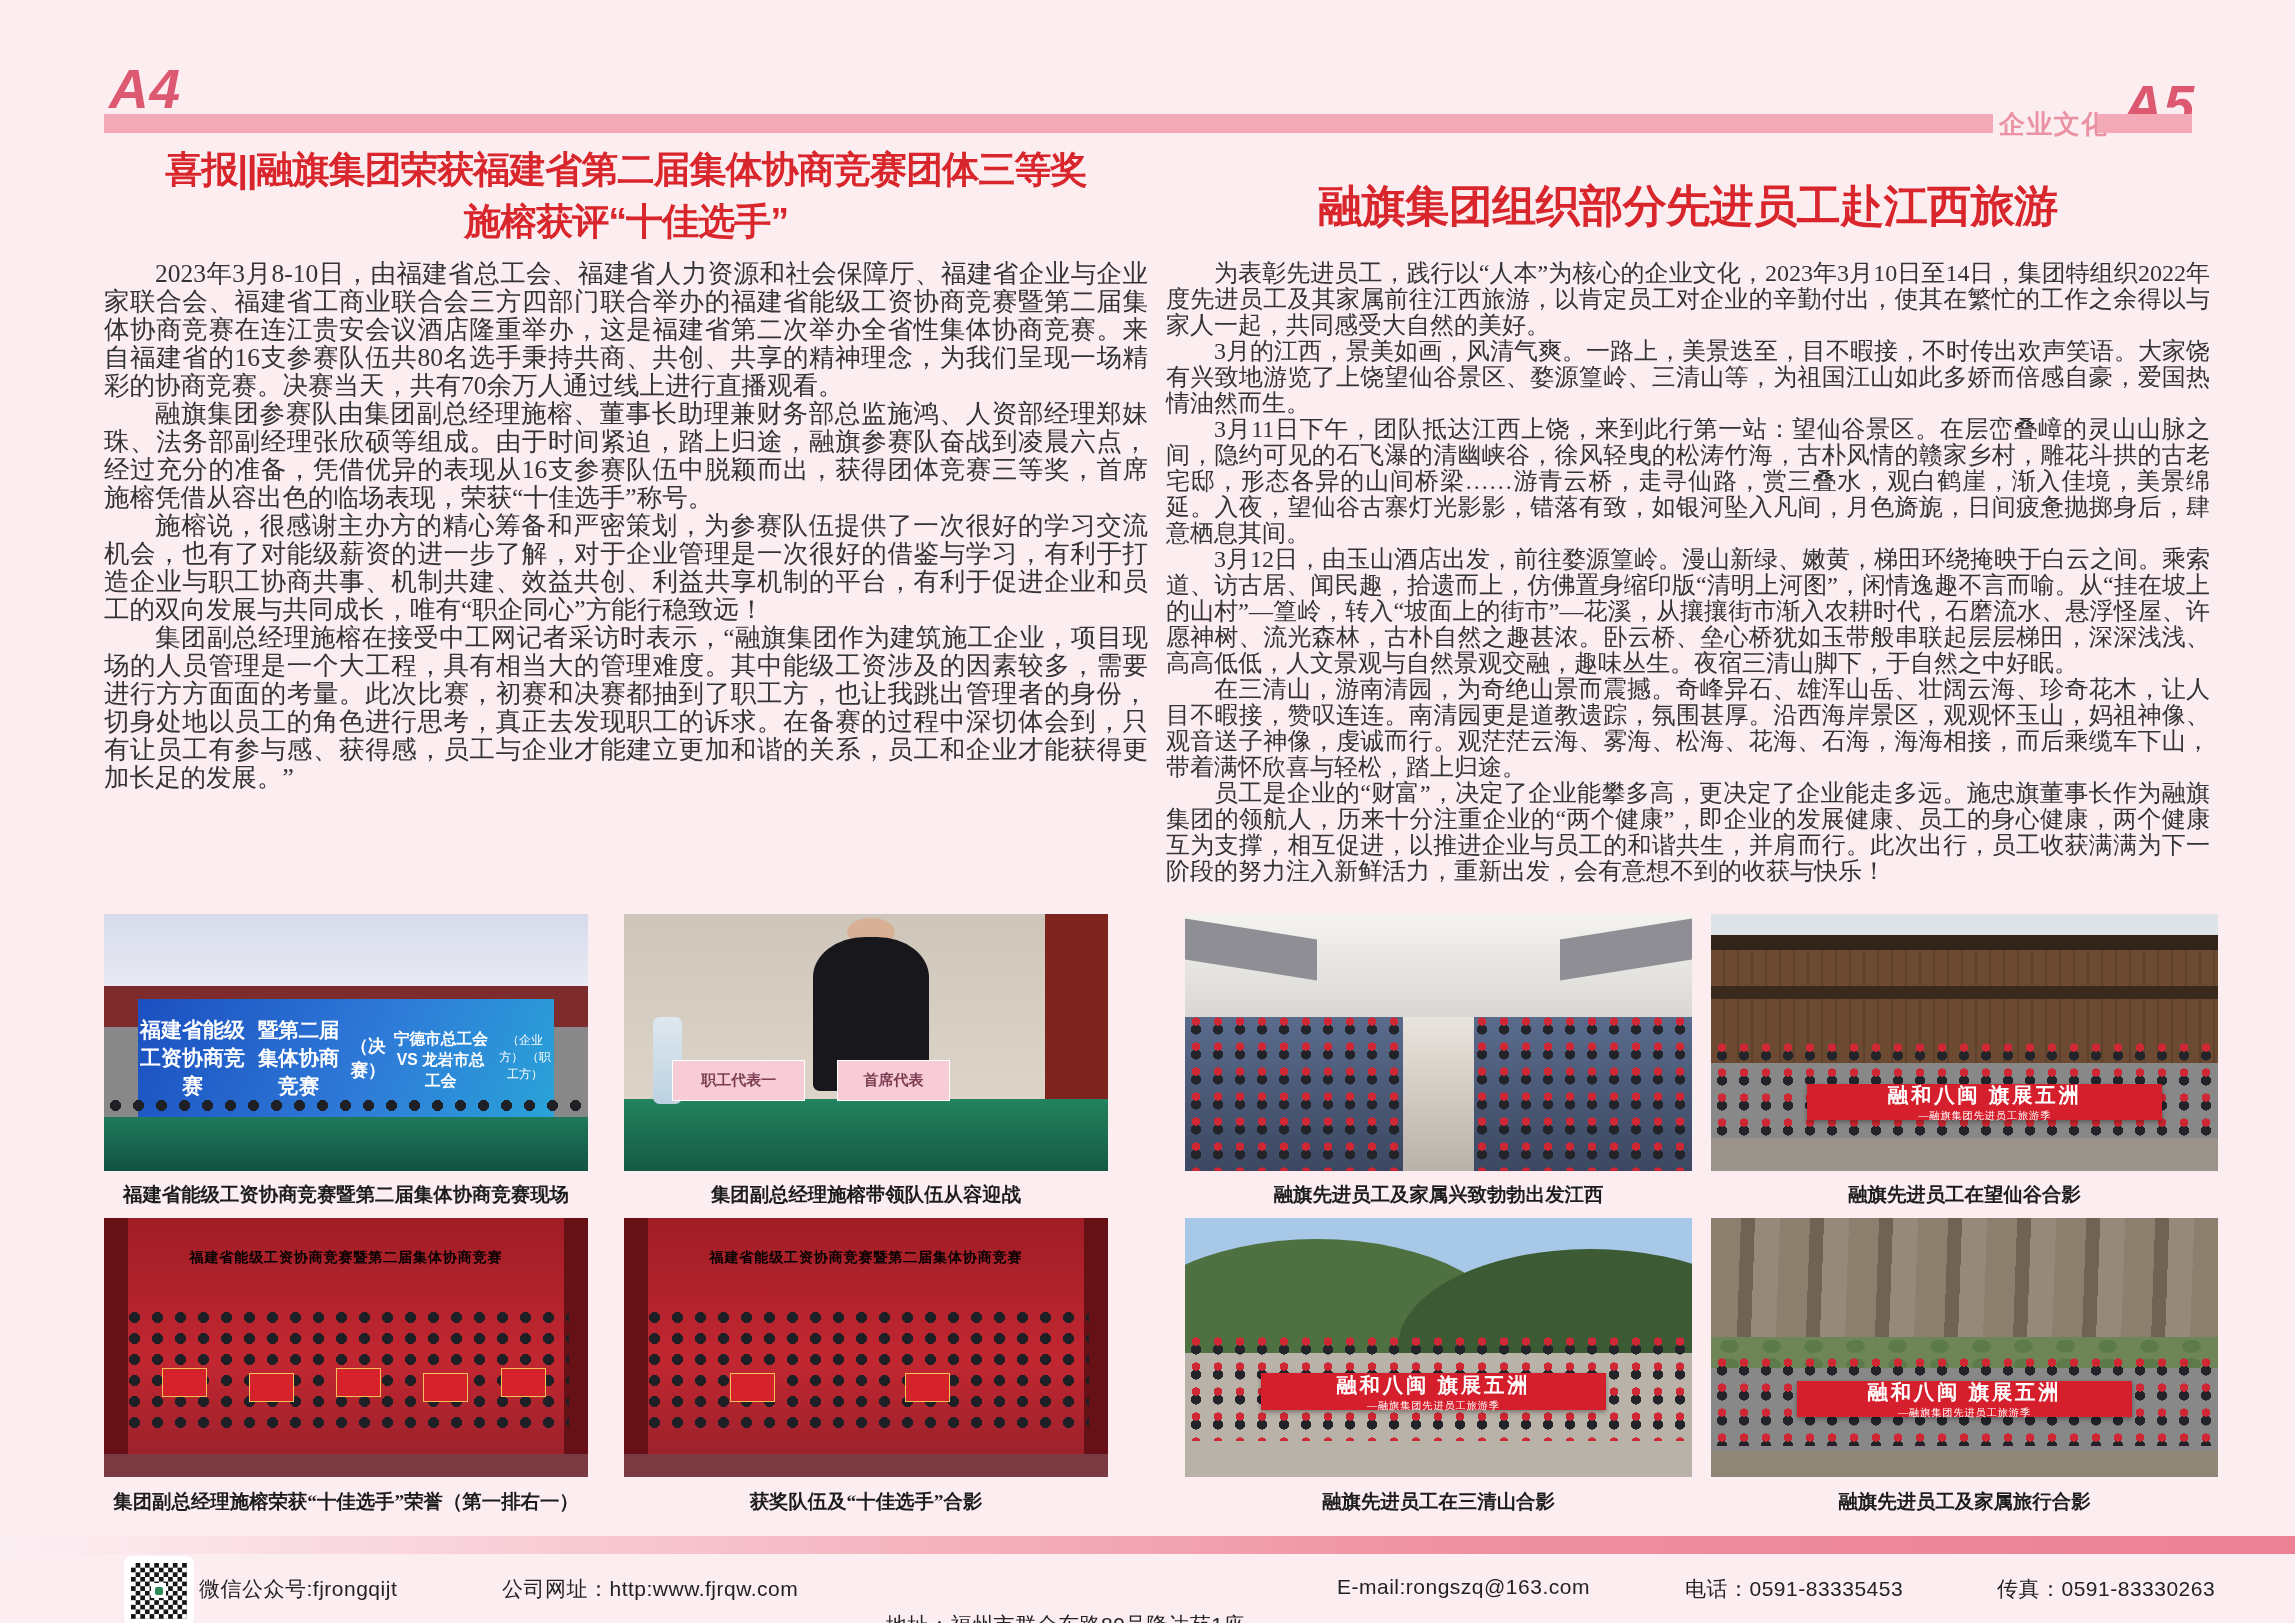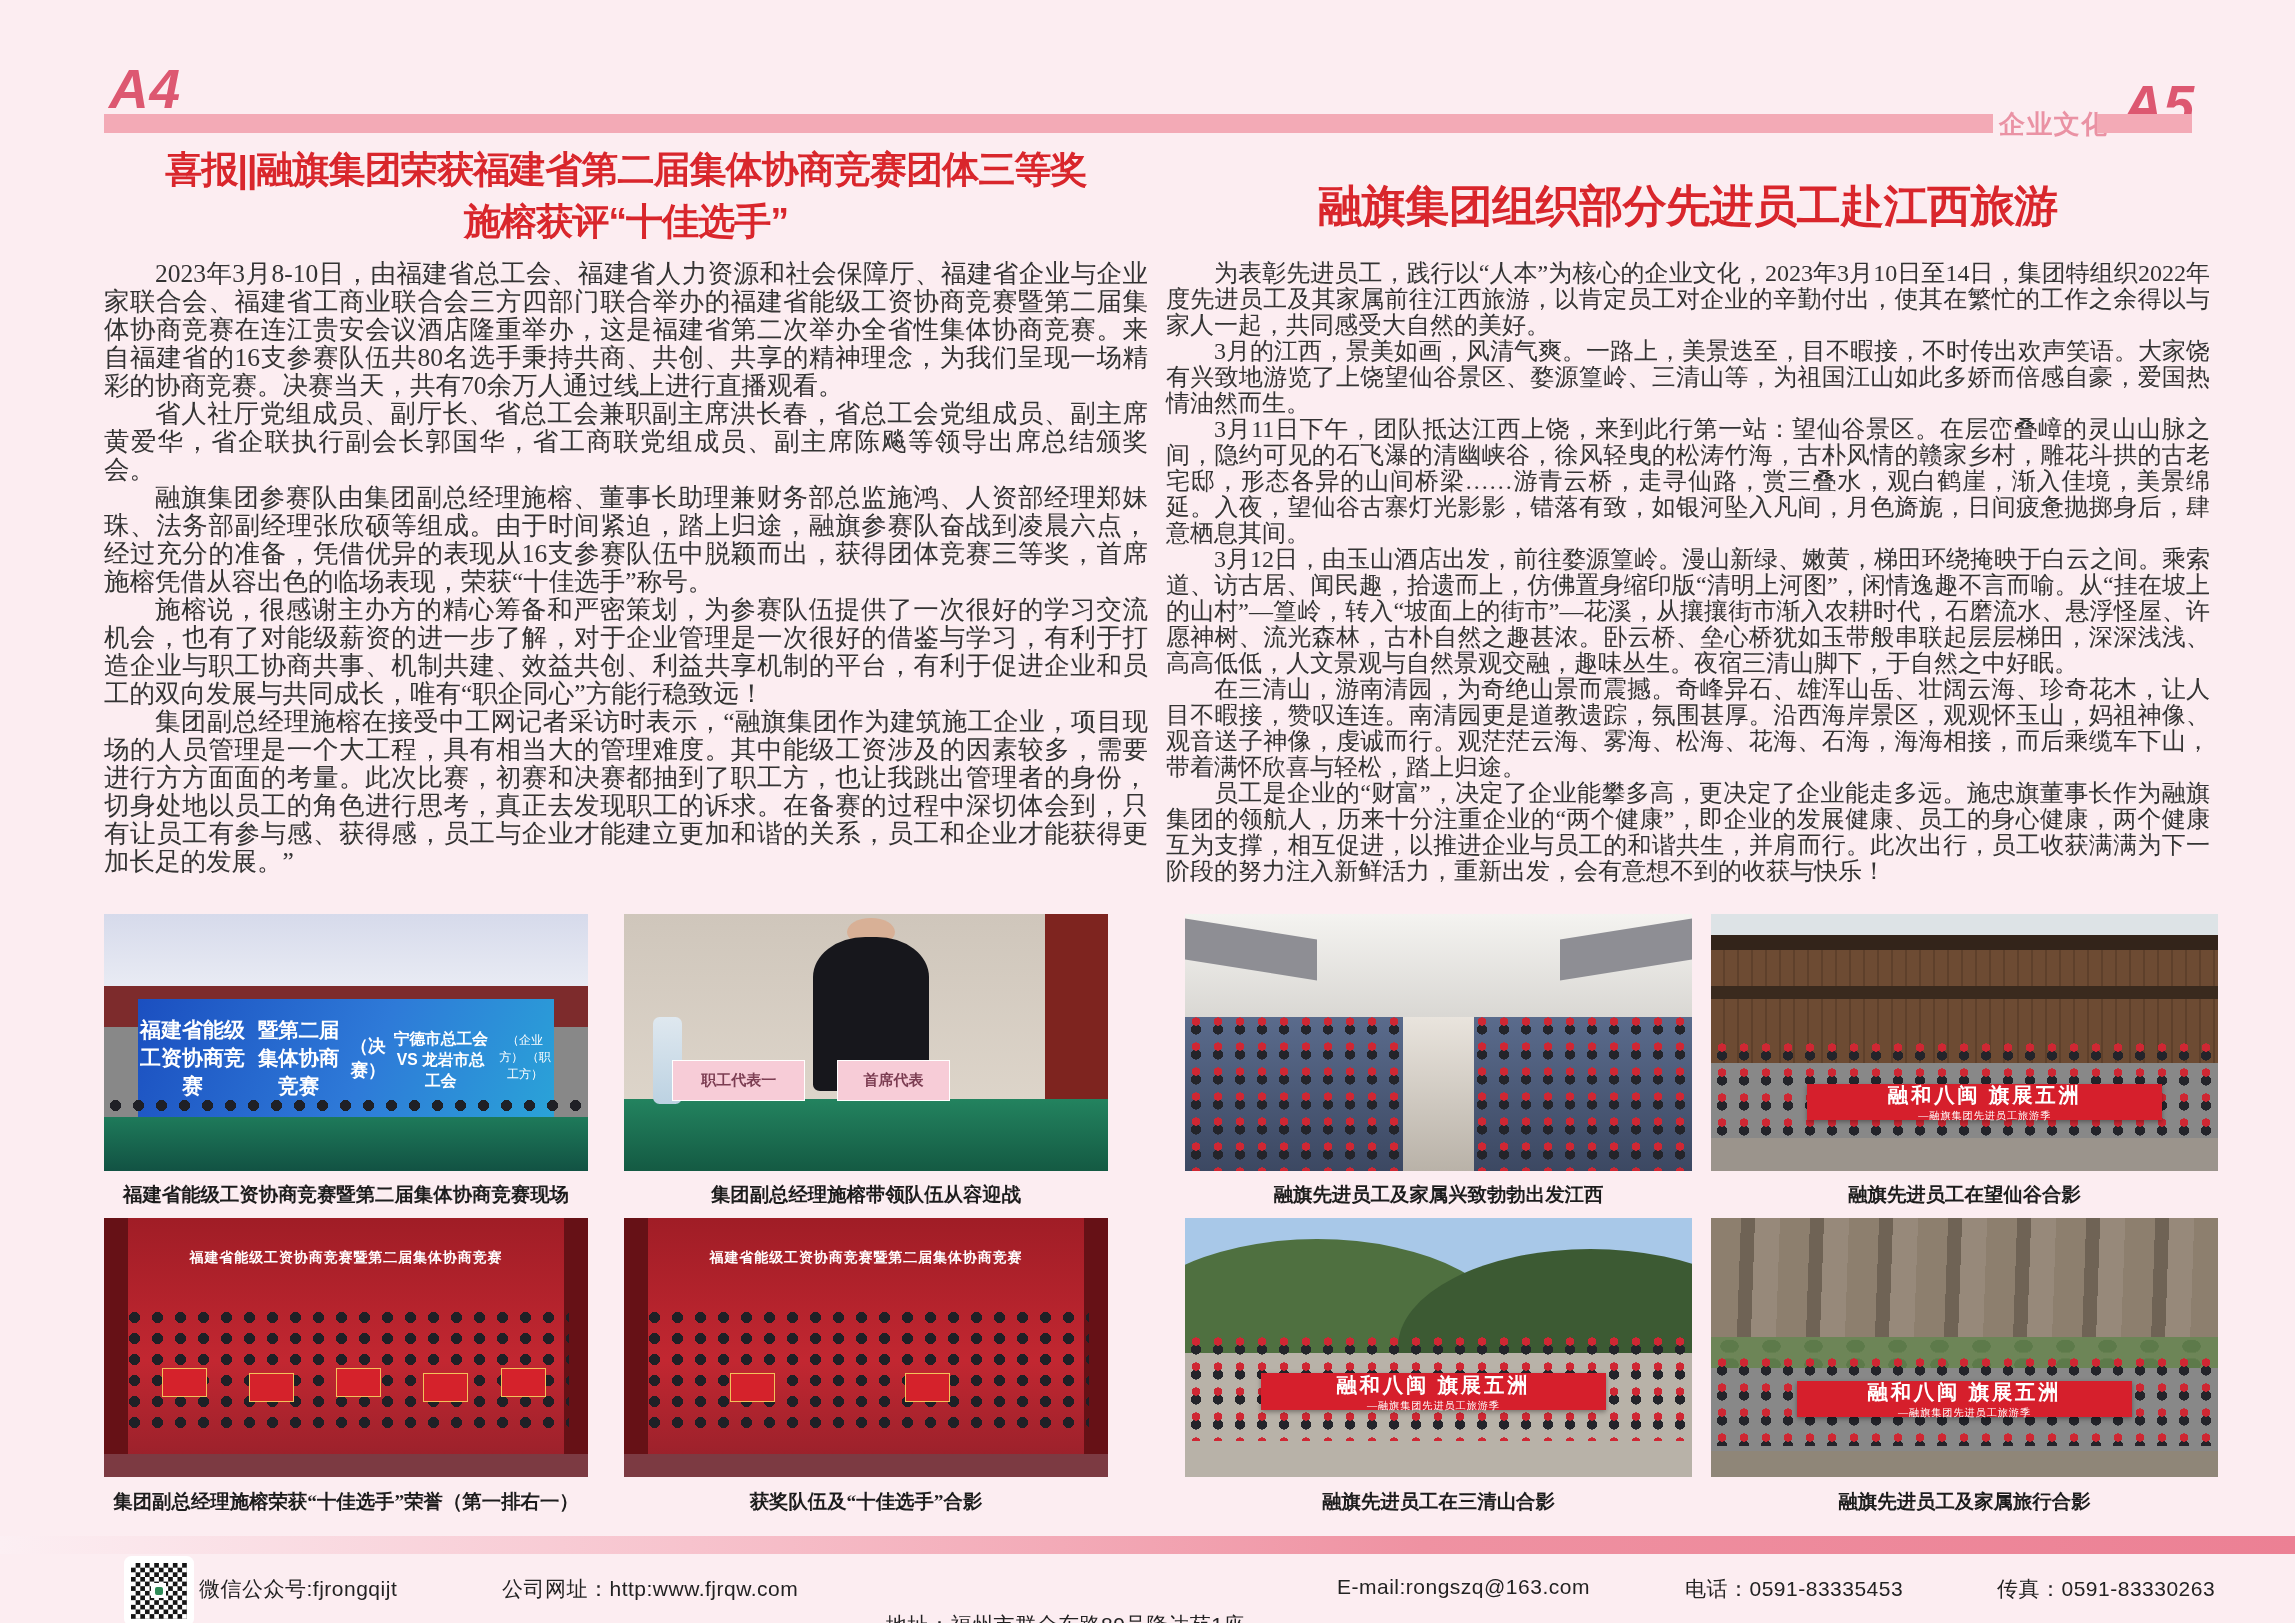--- a/index.html
+++ b/index.html
@@ -119,21 +119,21 @@
   #ph2-card1{left:10%;top:57%;width:27%;}
   #ph2-card2{left:44%;top:57%;width:23%;}
   .ph2-bottle{position:absolute;left:6%;top:40%;width:6%;height:34%;
     background:linear-gradient(#dfe8ef,#bcd2e2);border-radius:6.5px;}
 
   
   .stage-bg{position:absolute;inset:0;background:linear-gradient(#a01d26,#c22731 55%,#93202a);}
   .stage-curtain-l{position:absolute;left:0;top:0;width:5%;height:100%;background:#661116;}
   .stage-curtain-r{position:absolute;right:0;top:0;width:5%;height:100%;background:#661116;}
   .stage-text{position:absolute;left:6%;top:12%;width:88%;text-align:center;
-    color:#ffffff;font-size:14px;font-weight:700;letter-spacing:0.9px;}
+    color:#000000;font-size:14px;font-weight:700;letter-spacing:0.9px;}
   .stage-crowd{position:absolute;left:4%;top:36%;width:92%;height:48%;}
   .stage-floor{position:absolute;left:0;bottom:0;width:100%;height:9%;background:#7c3a42;}
   .cert{position:absolute;width:43px;height:27px;background:#d5222b;border:1.4px solid #f3c15a;}
 
   
   .ph5-ceiling{position:absolute;left:0;top:0;width:100%;height:42%;
     background:linear-gradient(#f4f3f0,#d8d6d2);}
   .ph5-rack-l{position:absolute;left:0;top:6%;width:26%;height:16%;
     background:#8e8e94;transform:skewY(9deg);}
   .ph5-rack-r{position:absolute;right:0;top:6%;width:26%;height:16%;
@@ -221,21 +221,20 @@
 <div id="band-main" class="band"></div>
 <div id="section-label">企业文化</div>
 <div id="band-right" class="band"></div>
 
 <div class="l-title">
   <div>喜报||融旗集团荣获福建省第二届集体协商竞赛团体三等奖</div>
   <div>施榕获评“十佳选手”</div>
 </div>
 <div id="left-body" class="body-col">
   <p>2023年3月8-10日，由福建省总工会、福建省人力资源和社会保障厅、福建省企业与企业家联合会、福建省工商业联合会三方四部门联合举办的福建省能级工资协商竞赛暨第二届集体协商竞赛在连江贵安会议酒店隆重举办，这是福建省第二次举办全省性集体协商竞赛。来自福建省的16支参赛队伍共80名选手秉持共商、共创、共享的精神理念，为我们呈现一场精彩的协商竞赛。决赛当天，共有70余万人通过线上进行直播观看。</p>
-  <p>省人社厅党组成员、副厅长、省总工会兼职副主席洪长春，省总工会党组成员、副主席黄爱华，省企联执行副会长郭国华，省工商联党组成员、副主席陈飚等领导出席总结颁奖会。</p>
   <p>融旗集团参赛队由集团副总经理施榕、董事长助理兼财务部总监施鸿、人资部经理郑妹珠、法务部副经理张欣硕等组成。由于时间紧迫，踏上归途，融旗参赛队奋战到凌晨六点，经过充分的准备，凭借优异的表现从16支参赛队伍中脱颖而出，获得团体竞赛三等奖，首席施榕凭借从容出色的临场表现，荣获“十佳选手”称号。</p>
   <p>施榕说，很感谢主办方的精心筹备和严密策划，为参赛队伍提供了一次很好的学习交流机会，也有了对能级薪资的进一步了解，对于企业管理是一次很好的借鉴与学习，有利于打造企业与职工协商共事、机制共建、效益共创、利益共享机制的平台，有利于促进企业和员工的双向发展与共同成长，唯有“职企同心”方能行稳致远！</p>
   <p>集团副总经理施榕在接受中工网记者采访时表示，“融旗集团作为建筑施工企业，项目现场的人员管理是一个大工程，具有相当大的管理难度。其中能级工资涉及的因素较多，需要进行方方面面的考量。此次比赛，初赛和决赛都抽到了职工方，也让我跳出管理者的身份，切身处地以员工的角色进行思考，真正去发现职工的诉求。在备赛的过程中深切体会到，只有让员工有参与感、获得感，员工与企业才能建立更加和谐的关系，员工和企业才能获得更加长足的发展。”</p>
 </div>
 
 <div class="r-title">融旗集团组织部分先进员工赴江西旅游</div>
 <div id="right-body" class="body-col">
   <p>为表彰先进员工，践行以“人本”为核心的企业文化，2023年3月10日至14日，集团特组织2022年度先进员工及其家属前往江西旅游，以肯定员工对企业的辛勤付出，使其在繁忙的工作之余得以与家人一起，共同感受大自然的美好。</p>
   <p>3月的江西，景美如画，风清气爽。一路上，美景迭至，目不暇接，不时传出欢声笑语。大家饶有兴致地游览了上饶望仙谷景区、婺源篁岭、三清山等，为祖国江山如此多娇而倍感自豪，爱国热情油然而生。</p>
   <p>3月11日下午，团队抵达江西上饶，来到此行第一站：望仙谷景区。在层峦叠嶂的灵山山脉之间，隐约可见的石飞瀑的清幽峡谷，徐风轻曳的松涛竹海，古朴风情的赣家乡村，雕花斗拱的古老宅邸，形态各异的山间桥梁……游青云桥，走寻仙路，赏三叠水，观白鹤崖，渐入佳境，美景绵延。入夜，望仙谷古寨灯光影影，错落有致，如银河坠入凡间，月色旖旎，日间疲惫抛掷身后，肆意栖息其间。</p>

